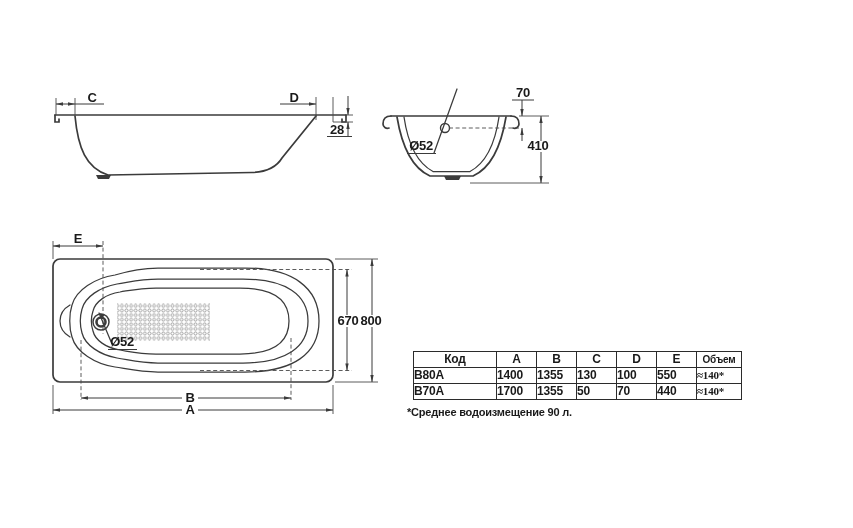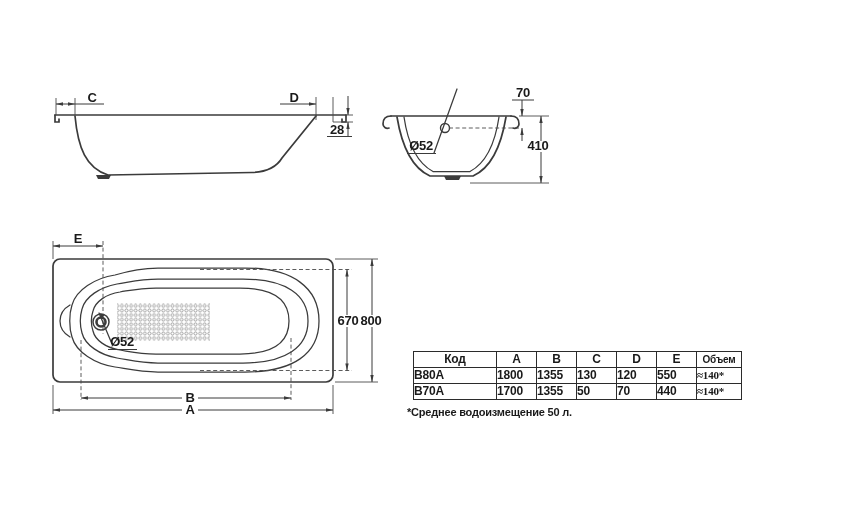--- a/index.html
+++ b/index.html
@@ -156,34 +156,34 @@
       <th class="c-code">Код</th>
       <th class="c-num">A</th>
       <th class="c-num">B</th>
       <th class="c-num">C</th>
       <th class="c-num">D</th>
       <th class="c-num">E</th>
       <th class="c-vol vol-h">Объем</th>
     </tr>
     <tr>
       <td>B80A</td>
-      <td>1800</td>
+      <td>1400</td>
       <td>1355</td>
       <td>130</td>
-      <td>120</td>
+      <td>100</td>
       <td>550</td>
       <td class="vol-c">≈140*</td>
     </tr>
     <tr>
       <td>B70A</td>
       <td>1700</td>
       <td>1355</td>
       <td>50</td>
       <td>70</td>
       <td>440</td>
       <td class="vol-c">≈140*</td>
     </tr>
   </tbody>
     </table>
 
-  <div id="footnote">*Среднее водоизмещение 50 л.</div>
+  <div id="footnote">*Среднее водоизмещение 90 л.</div>
 
 </div>
 
 </body></html>

